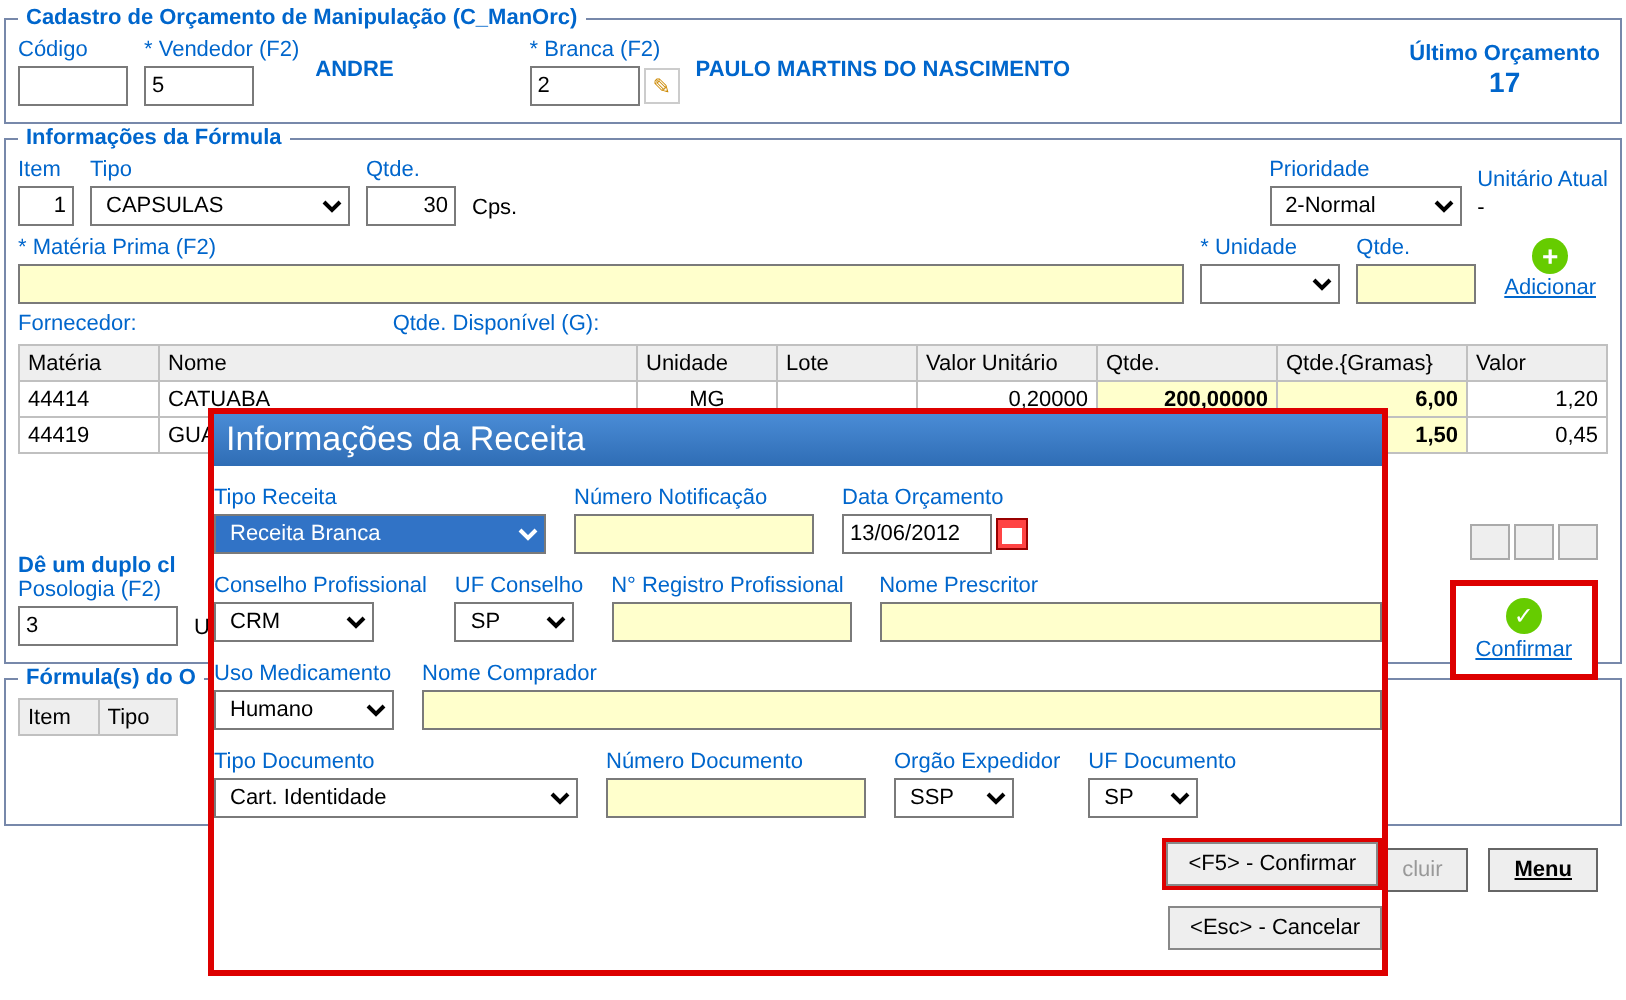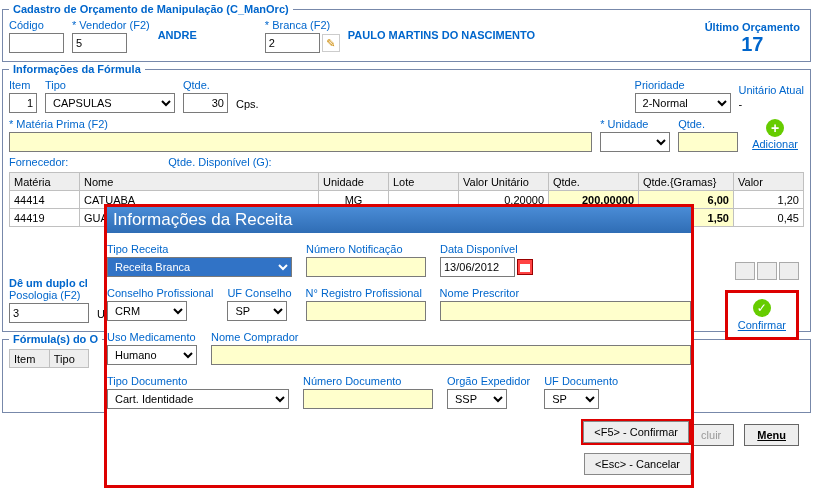--- a/index.html
+++ b/index.html
@@ -7,21 +7,21 @@
 fieldset { border: 1px solid #78a; margin: 1px 0; padding: 4px 6px; position: relative; }
 legend { color: #0066cc; font-weight: bold; padding: 0 4px; }
 .row { display: flex; align-items: flex-end; gap: 8px; margin-bottom: 4px; }
 .field { display: flex; flex-direction: column; }
 .field label { color: #0066cc; font-size: 11px; margin-bottom: 2px; }
 .field label.req::before { content: "* "; }
 input[type=text], select { border: 1px solid #7a7a7a; padding: 2px 3px; height: 20px; background: #fff; }
 input.yellow { background: #ffffcc; }
 .bold-name { color: #0066cc; font-weight: bold; align-self: center; padding-bottom: 2px; }
 .ultimo { position: absolute; right: 10px; top: 6px; text-align: center; color: #0066cc; font-weight: bold; }
-.ultimo .num { font-size: 20px; }
+.ultimo .num { font-size: 14px; }
 .add-btn { display: flex; flex-direction: column; align-items: center; gap: 1px; cursor: pointer; padding: 2px 6px; }
 .plus-circle { width: 18px; height: 18px; border-radius: 50%; background: #6c0; color: #fff; display: flex; align-items: center; justify-content: center; font-weight: bold; font-size: 14px; }
 .link-lbl { color: #0066cc; text-decoration: underline; }
 table { border-collapse: collapse; width: 100%; }
 th, td { border: 1px solid #c0c0c0; padding: 2px 4px; text-align: left; height: 18px; }
 th { background: #eee; font-weight: normal; }
 td.num { text-align: right; }
 td.hl { background: #ffffcc; font-weight: bold; }
 .dialog-wrap { position: absolute; top: 204px; left: 104px; width: 590px; border: 3px solid #d00; background: #fff; z-index: 10; }
 .dialog-title { background: linear-gradient(#4a8cd6, #2f6db5); color: #fff; padding: 3px 6px; font-size: 17px; }
@@ -111,21 +111,21 @@
       <label>Qtde.</label>
       <input type="text" class="yellow" style="width: 60px;" value="">
     </div>
     <div class="add-btn">
       <div class="plus-circle">+</div>
       <span class="link-lbl">Adicionar</span>
     </div>
   </div>
   <div class="row">
     <span style="color:#0066cc">Fornecedor:</span>
-    <span style="color:#0066cc;margin-left:92px">Qtde. Disponível (G):</span>
+    <span style="color:#0066cc;margin-left:120px">Qtde. Disponível (G):</span>
   </div>
   <table>
     <thead>
         <tr>
       <th style="width:70px">Matéria</th>
       <th>Nome</th>
       <th style="width:70px">Unidade</th>
       <th style="width:70px">Lote</th>
       <th style="width:90px">Valor Unitário</th>
       <th style="width:90px">Qtde.</th>
@@ -194,28 +194,28 @@
   <button style="color:#999">cluir</button>
   <button style="font-weight:bold;text-decoration:underline">Menu</button>
 </div>
 
 <div class="dialog-wrap">
   <div class="dialog-title">Informações da Receita</div>
   <div class="dialog-body">
     <div class="dlg-row">
       <div class="dlg-field">
         <label>Tipo Receita</label>
-        <select style="width:185px" class="sel-blue"><option>Receita Branca</option></select>
+        <select style="width:166px" class="sel-blue"><option>Receita Branca</option></select>
       </div>
       <div class="dlg-field">
         <label class="req">Número Notificação</label>
         <input type="text" class="yellow" style="width: 120px;" value="">
       </div>
       <div class="dlg-field">
-        <label class="req">Data Disponível</label>
+        <label class="req">Data Orçamento</label>
         <div style="display:flex;align-items:center">
           <input type="text" style="width: 75px;" value="13/06/2012">
           <span class="cal-icon"></span>
         </div>
       </div>
     </div>
     <div class="dlg-row">
       <div class="dlg-field">
         <label>Conselho Profissional</label>
         <select style="width:80px"><option>CRM</option></select>

